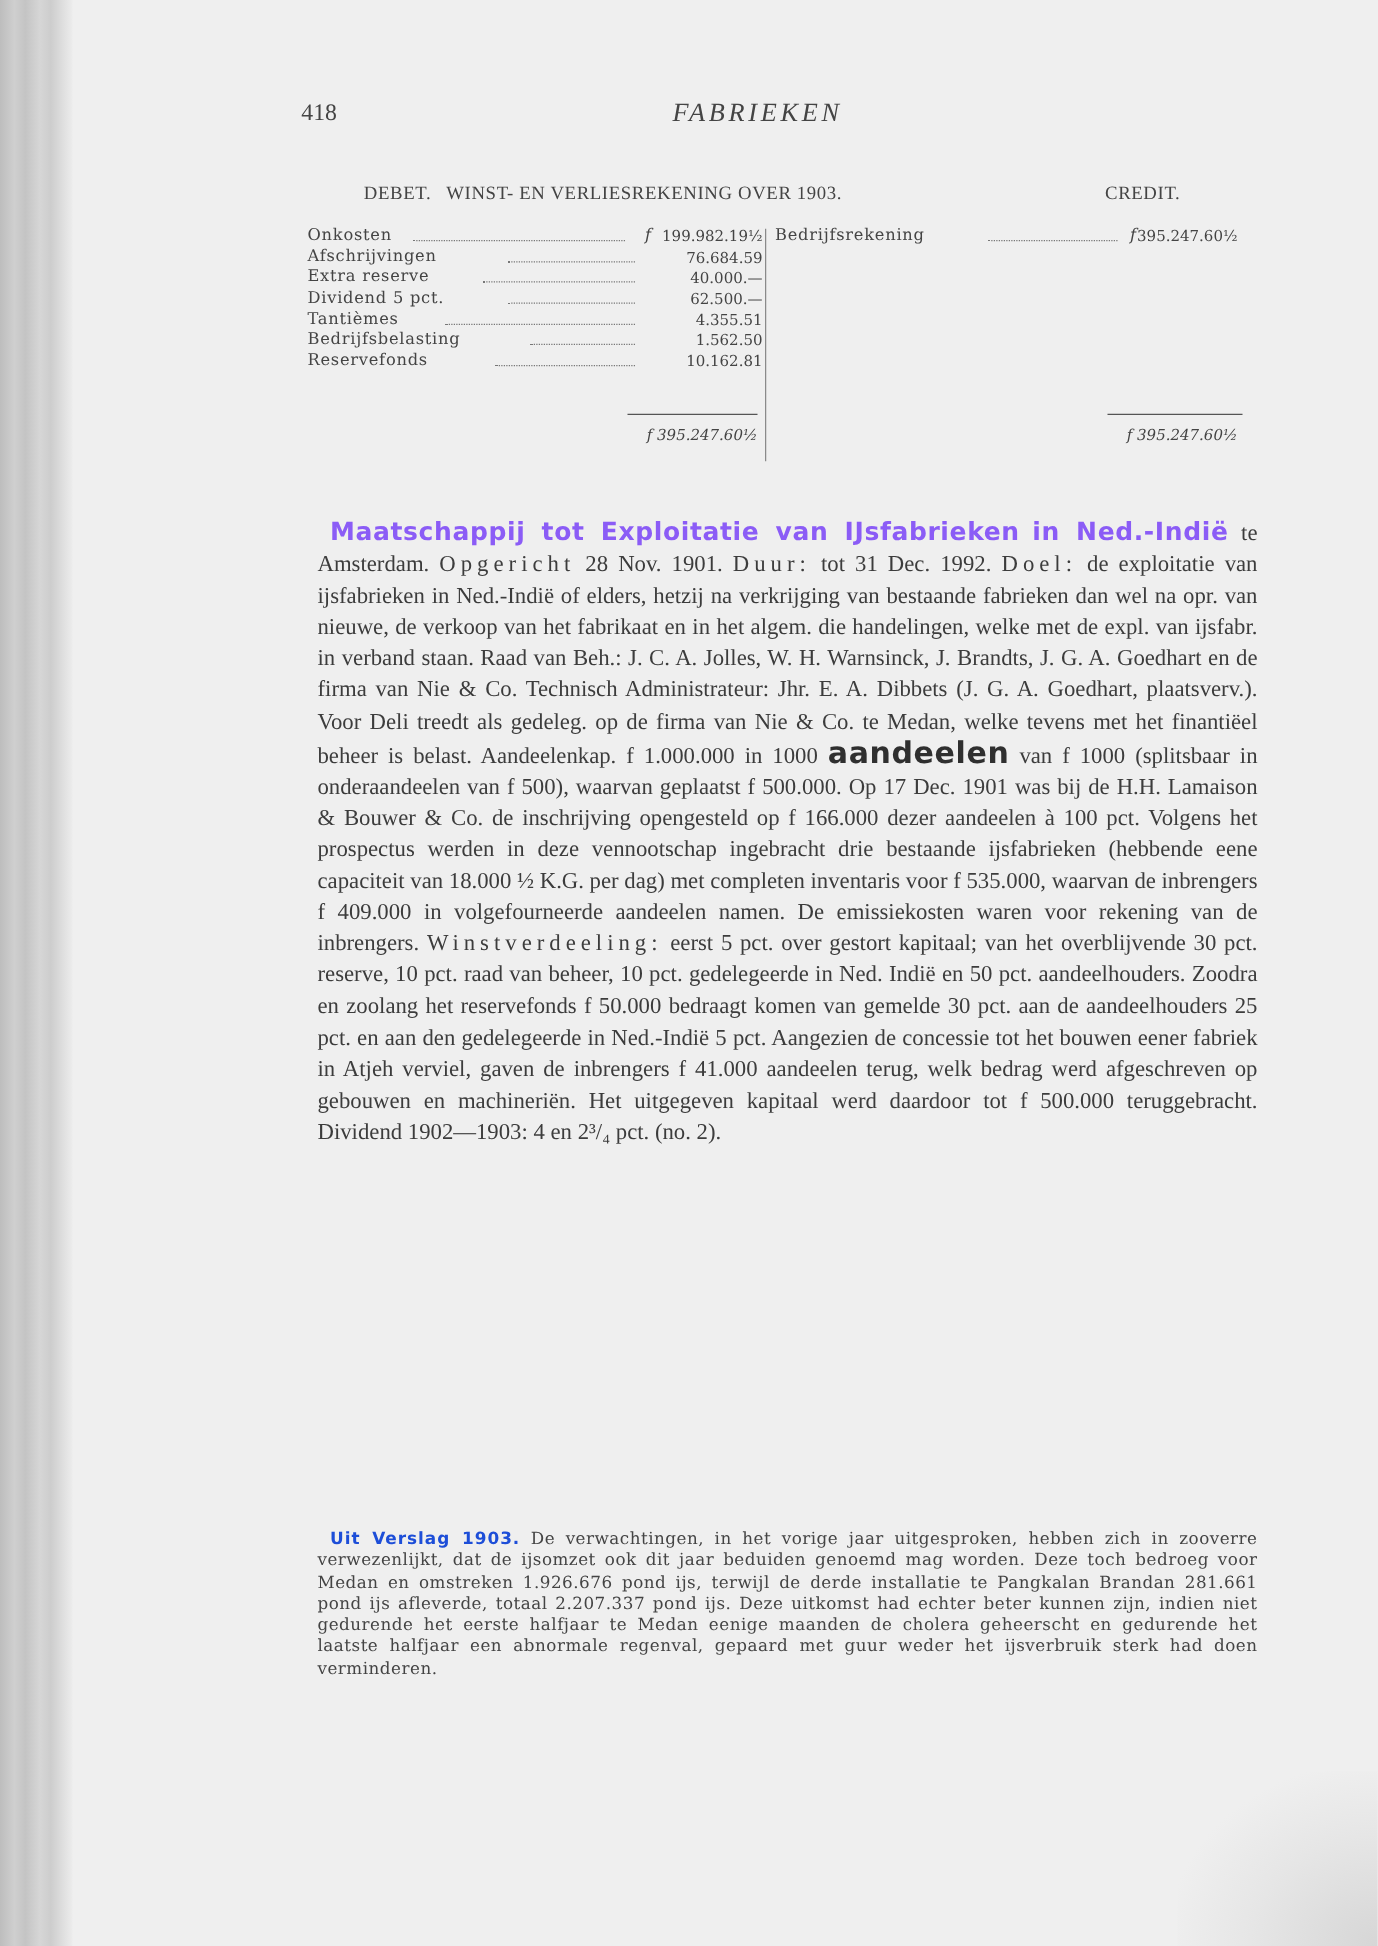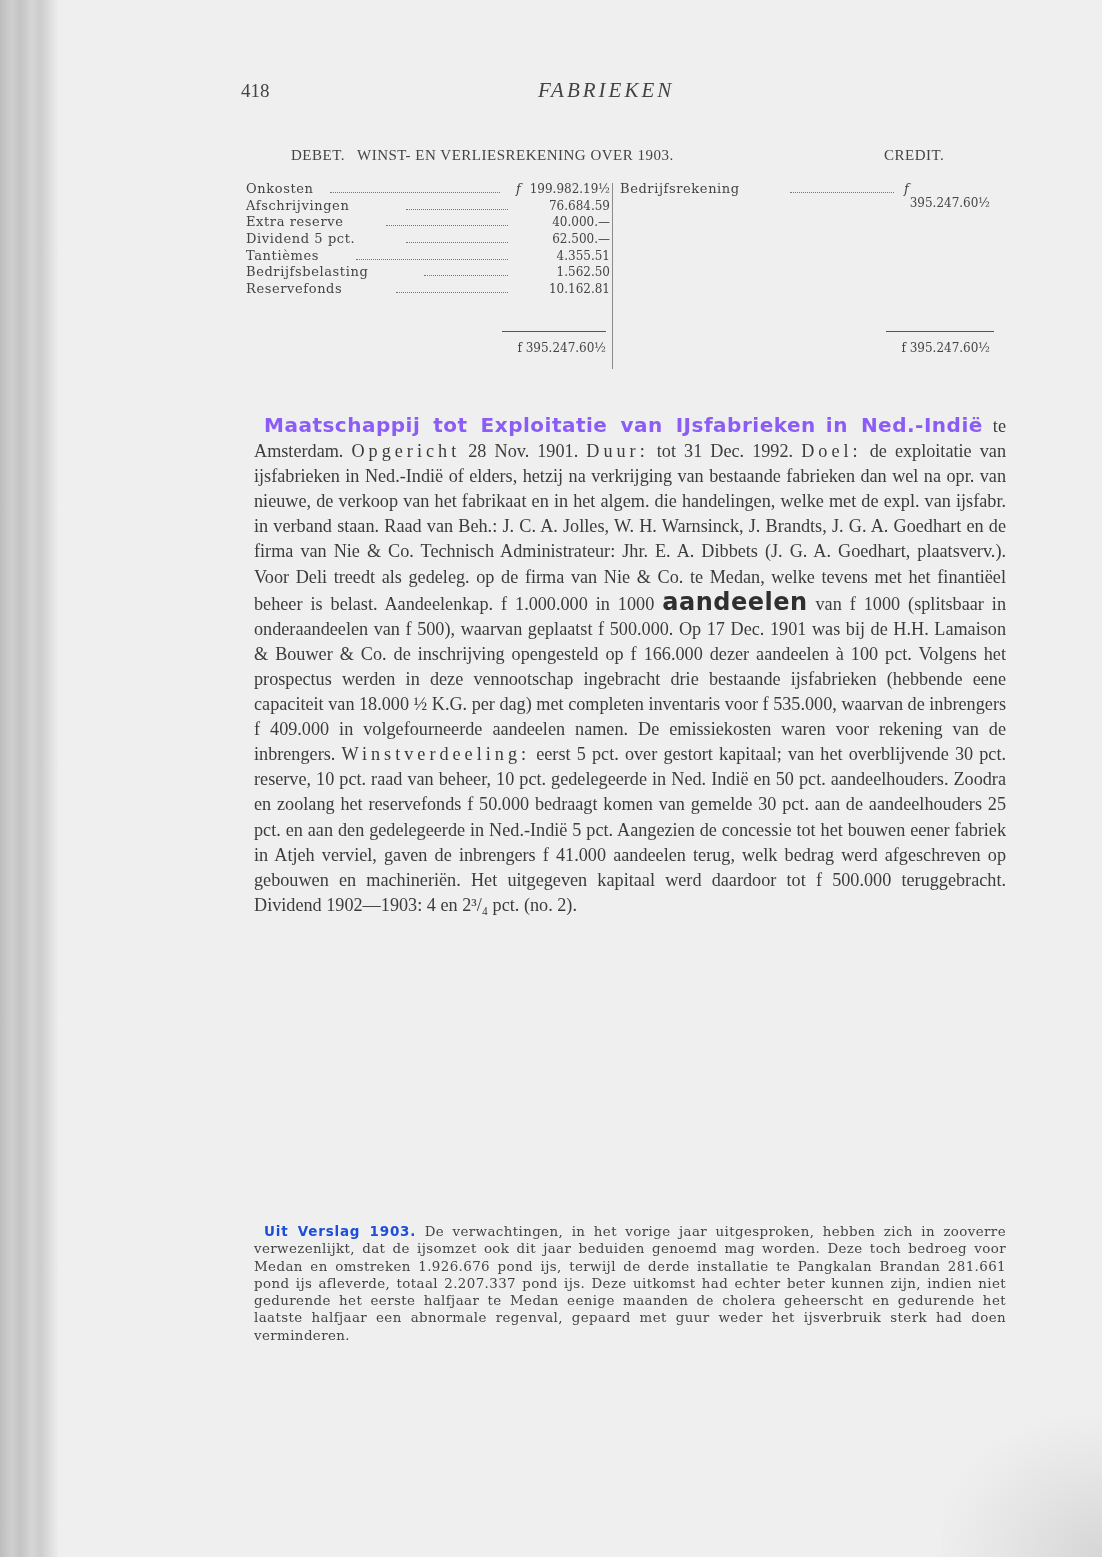--- a/index.html
+++ b/index.html
@@ -124,20 +124,21 @@
     }
     .total-rule {
       position: absolute;
       height: 1px;
       background: #555;
     }
     .total {
       position: absolute;
       font-size: 12px;
       white-space: nowrap;
+      font-style: italic;
     }
 
     .company {
       position: absolute;
       top: 413px;
       left: 254px;
       width: 752px;
       font-family: "Liberation Serif", serif;
       font-size: 18.2px;
       line-height: 25.1px;
@@ -247,21 +248,21 @@
       <div class="total" style="right:4px;top:160px;">f 395.247.60½</div>
     </div>
 
     <div class="divider-v"></div>
 
     <div class="credit-col">
       <div class="acc-row">
         <span class="acc-label">Bedrijfsrekening</span>
         <span class="acc-dots" style="left:170px;width:104px;"></span>
         <span class="acc-currency" style="left:284px;">f</span>
-        <span class="acc-amount" style="right:10px;margin-top:14px;">395.247.60½</span>
+        <span class="acc-amount" style="right:10px;">395.247.60½</span>
       </div>
       <div class="total-rule" style="left:266px;top:150px;width:108px;"></div>
       <div class="total" style="right:10px;top:160px;">f 395.247.60½</div>
     </div>
   </div>
 
   <div class="company">
     <p class="first-line"><span class="name">Maatschappij tot Exploitatie van IJsfabrieken</span> <span class="name">in Ned.-Indië</span><span> te Amsterdam. </span><span class="spaced">Opgericht</span><span> 28 Nov. 1901. </span><span class="spaced">Duur:</span><span> tot 31 Dec. 1992. </span><span class="spaced">Doel:</span><span> de exploitatie van ijsfabrieken in Ned.-Indië of elders, hetzij na verkrijging van bestaande fabrieken dan wel na opr. van nieuwe, de verkoop van het fabrikaat en in het algem. die handelingen, welke met de expl. van ijsfabr. in verband staan. Raad van Beh.: J. C. A. Jolles, W. H. Warnsinck, J. Brandts, J. G. A. Goedhart en de firma van Nie &amp; Co. Technisch Administrateur: Jhr. E. A. Dibbets (J. G. A. Goedhart, plaatsverv.). Voor Deli treedt als gedeleg. op de firma van Nie &amp; Co. te Medan, welke tevens met het finantiëel beheer is belast. Aandeelenkap. f 1.000.000 in 1000 </span><span class="bold-sans">aandeelen</span><span> van f 1000 (splitsbaar in onderaandeelen van f 500), waarvan geplaatst f 500.000. Op 17 Dec. 1901 was bij de H.H. Lamaison &amp; Bouwer &amp; Co. de inschrijving opengesteld op f 166.000 dezer aandeelen à 100 pct. Volgens het prospectus werden in deze vennootschap ingebracht drie bestaande ijsfabrieken (hebbende eene capaciteit van 18.000 ½ K.G. per dag) met completen inventaris voor f 535.000, waarvan de inbrengers f 409.000 in volgefourneerde aandeelen namen. De emissiekosten waren voor rekening van de inbrengers. </span><span class="spaced">Winstverdeeling:</span><span> eerst 5 pct. over gestort kapitaal; van het overblijvende 30 pct. reserve, 10 pct. raad van beheer, 10 pct. gedelegeerde in Ned. Indië en 50 pct. aandeelhouders. Zoodra en zoolang het reservefonds f 50.000 bedraagt komen van gemelde 30 pct. aan de aandeelhouders 25 pct. en aan den gedelegeerde in Ned.-Indië 5 pct. Aangezien de concessie tot het bouwen eener fabriek in Atjeh verviel, gaven de inbrengers f 41.000 aandeelen terug, welk bedrag werd afgeschreven op gebouwen en machineriën. Het uitgegeven kapitaal werd daardoor tot f 500.000 teruggebracht. Dividend 1902—1903: 4 en 2³/₄ pct. (no. 2).</span></p>
   </div>
 

